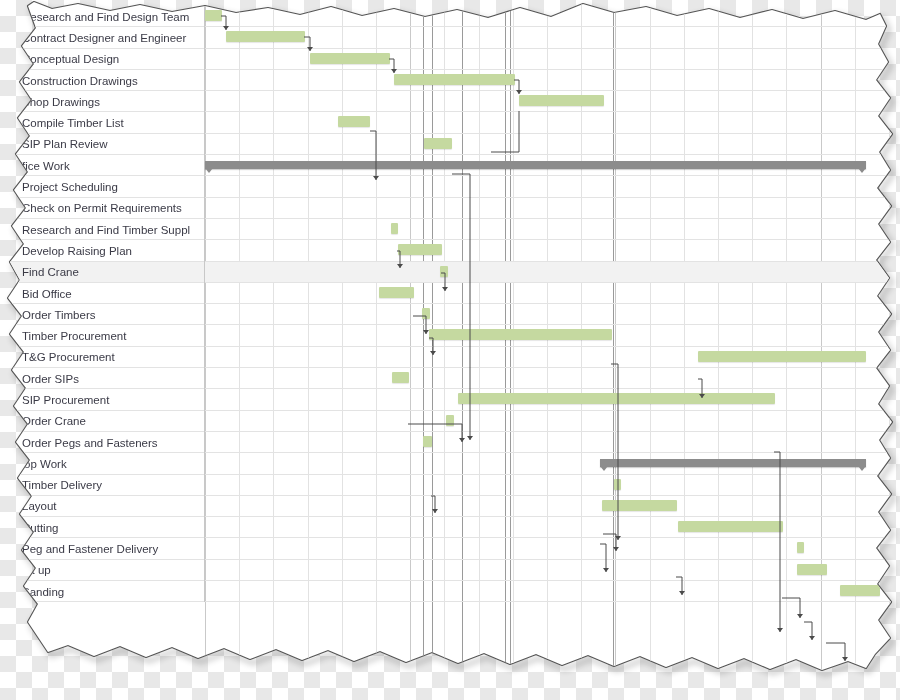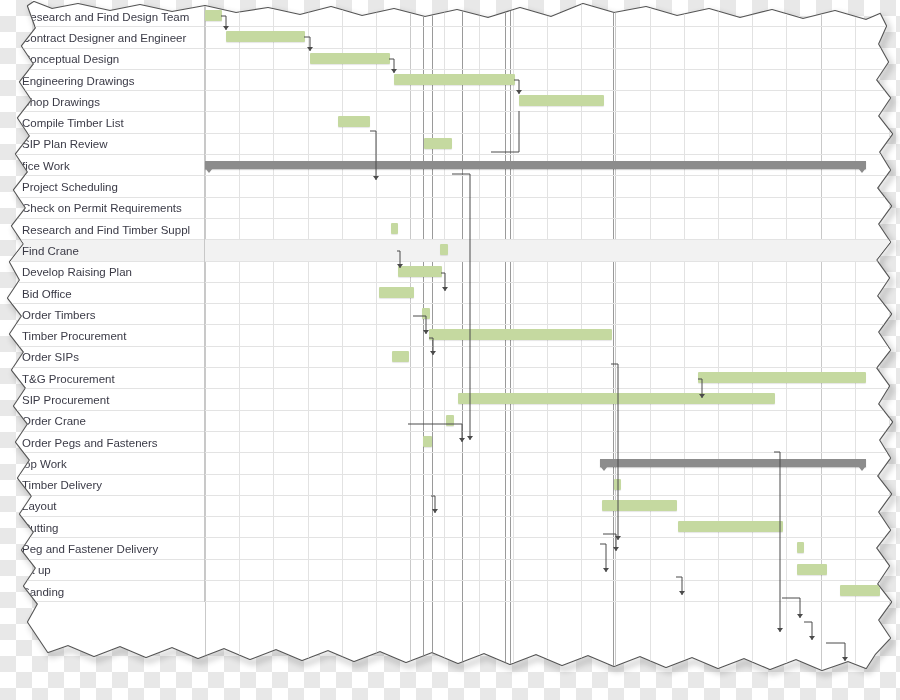--- a/index.html
+++ b/index.html
@@ -170,21 +170,21 @@
           <div class="bar" style="left: 226px; width: 79px;"></div>
         </div>
         <div class="row">
           <div class="label lvl1">
             <span>Conceptual Design</span>
           </div>
           <div class="bar" style="left: 310px; width: 80px;"></div>
         </div>
         <div class="row">
           <div class="label lvl1">
-            <span>Engineering Drawings</span>
+            <span>Construction Drawings</span>
           </div>
           <div class="bar" style="left: 394px; width: 121px;"></div>
         </div>
         <div class="row">
           <div class="label lvl1">
             <span>Shop Drawings</span>
           </div>
           <div class="bar" style="left: 519px; width: 85px;"></div>
         </div>
         <div class="row">
@@ -215,61 +215,61 @@
           <div class="label lvl1">
             <span>Check on Permit Requirements</span>
           </div>
         </div>
         <div class="row">
           <div class="label lvl1">
             <span>Research and Find Timber Suppl</span>
           </div>
           <div class="bar" style="left: 391px; width: 7px;"></div>
         </div>
+        <div class="row">
+          <div class="label lvl1">
+            <span>Develop Raising Plan</span>
+          </div>
+          <div class="bar" style="left: 398px; width: 44px;"></div>
+        </div>
         <div class="row alt">
           <div class="label lvl1">
             <span>Find Crane</span>
           </div>
           <div class="bar" style="left: 440px; width: 8px;"></div>
         </div>
         <div class="row">
           <div class="label lvl1">
-            <span>Develop Raising Plan</span>
-          </div>
-          <div class="bar" style="left: 398px; width: 44px;"></div>
-        </div>
-        <div class="row">
-          <div class="label lvl1">
             <span>Bid Office</span>
           </div>
           <div class="bar" style="left: 379px; width: 35px;"></div>
         </div>
         <div class="row">
           <div class="label lvl1">
             <span>Order Timbers</span>
           </div>
           <div class="bar" style="left: 422px; width: 8px;"></div>
         </div>
         <div class="row">
           <div class="label lvl1">
             <span>Timber Procurement</span>
           </div>
           <div class="bar" style="left: 429px; width: 183px;"></div>
         </div>
         <div class="row">
           <div class="label lvl1">
+            <span>T&amp;G Procurement</span>
+          </div>
+          <div class="bar" style="left: 698px; width: 168px;"></div>
+        </div>
+        <div class="row">
+          <div class="label lvl1">
             <span>Order SIPs</span>
           </div>
           <div class="bar" style="left: 392px; width: 17px;"></div>
-        </div>
-        <div class="row">
-          <div class="label lvl1">
-            <span>T&amp;G Procurement</span>
-          </div>
-          <div class="bar" style="left: 698px; width: 168px;"></div>
         </div>
         <div class="row">
           <div class="label lvl1">
             <span>SIP Procurement</span>
           </div>
           <div class="bar" style="left: 458px; width: 317px;"></div>
         </div>
         <div class="row">
           <div class="label lvl1">
             <span>Order Crane</span>

